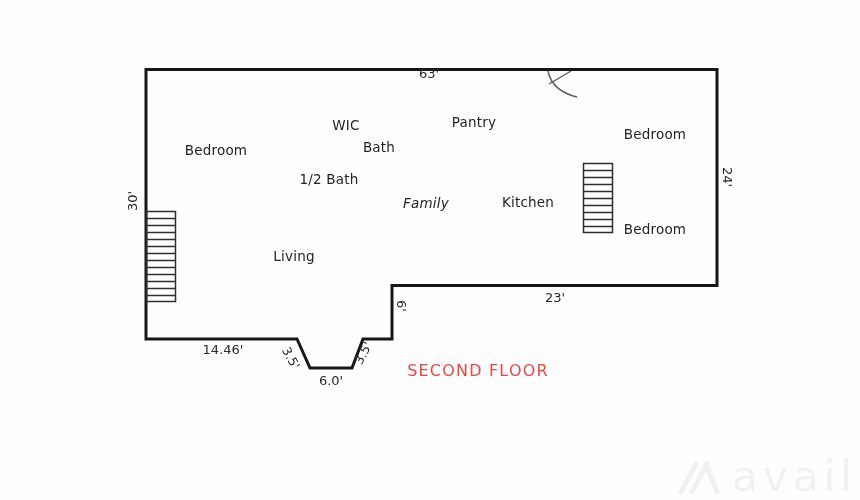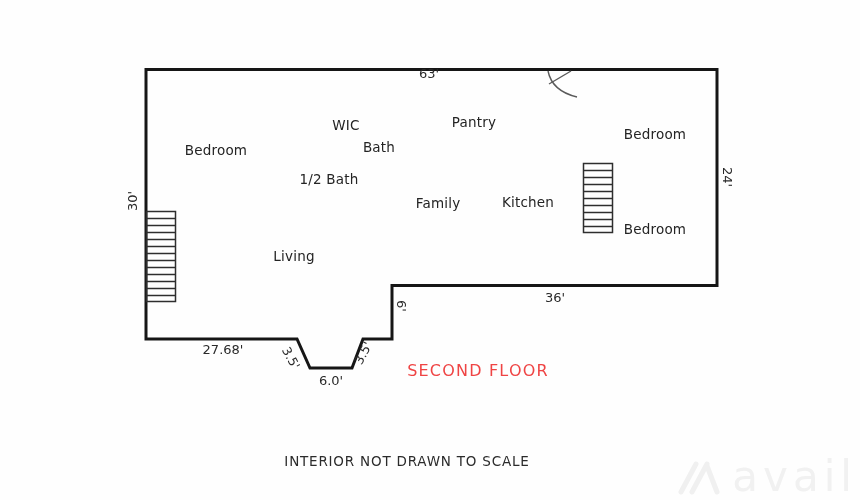--- a/index.html
+++ b/index.html
@@ -115,37 +115,36 @@
         <line x1="583.5" x2="612.5" y1="226.5" y2="226.5"></line>
       </g>
   </svg>
 
   <div class="label" style="left:216px; top:150px;">Bedroom</div>
   <div class="label" style="left:310px; top:125px;margin-left:36px;">WIC</div>
   <div class="label" style="left:379px; top:116px;margin-top:31px;">Bath</div>
   <div class="label" style="left:474px; top:122px;">Pantry</div>
   <div class="label" style="left:655px; top:134px;">Bedroom</div>
   <div class="label" style="left:322px; top:179px;margin-left:7px;">1/2 Bath</div>
-  <div class="label" style="left:438px; top:203px;">Family</div>
+  <div class="label" style="left:426px; top:203px;font-style:italic;">Family</div>
   <div class="label" style="left:528px; top:202px;">Kitchen</div>
   <div class="label" style="left:655px; top:229px;">Bedroom</div>
   <div class="label" style="left:294px; top:256px;">Living</div>
 
   <div class="dim" style="left:429px; top:53px;margin-top:20px;">63'</div>
   <div class="dim rot-ccw" style="left:132px; top:201px;">30'</div>
   <div class="dim rot-cw" style="left:727px; top:177px;">24'</div>
-  <div class="dim" style="left:555px; top:297px;">36'</div>
+  <div class="dim" style="left:555px; top:297px;">23'</div>
   <div class="dim rot-cw" style="left:401px; top:306px;">6'</div>
-  <div class="dim" style="left:223px; top:349px;">27.68'</div>
+  <div class="dim" style="left:223px; top:349px;">14.46'</div>
   <div class="dim rot-diag-l" style="left:291px; top:358px;">3.5'</div>
   <div class="dim" style="left:331px; top:380px;">6.0'</div>
   <div class="dim rot-diag-r" style="left:363px; top:353px;">3.5'</div>
 
   <div class="floor-title" style="left:478px; top:370px;">SECOND FLOOR</div>
-  <div class="disclaimer" style="left:407px; top:461px;">INTERIOR NOT DRAWN TO SCALE</div>
 
   <div class="watermark">
     <svg width="46" height="40" viewBox="0 0 46 40">
       <g fill="none" stroke="#f0f0f0" stroke-width="5" stroke-linecap="round">
         <path d="M5,35 L20,7"></path>
         <path d="M16,35 L31,7"></path>
         <path d="M31,9 L41,35"></path>
       </g>
     </svg>
     <span class="brand-text">avail</span>

